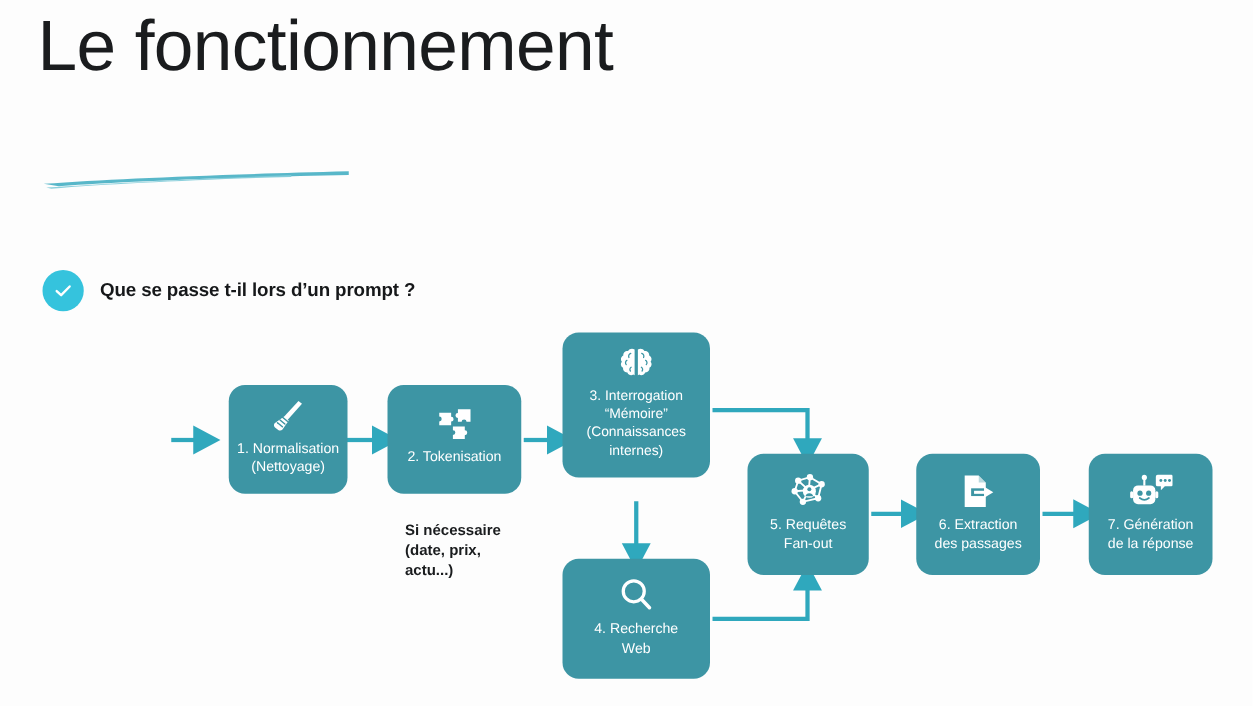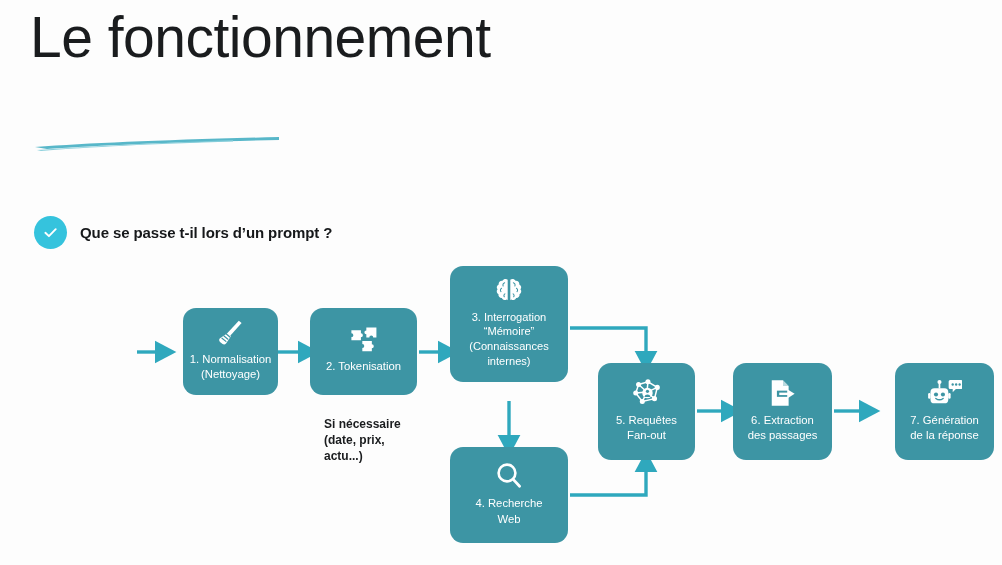--- a/index.html
+++ b/index.html
@@ -121,21 +121,21 @@
   }
 
   
   #node-prompt      { left: 36px;  top: 308px; width: 99px;  height: 87px; }
   #node-normalisation { left: 167px; top: 308px; width: 95px; height: 87px; margin-left: 16px; }
   #node-tokenisation  { left: 310px; top: 308px; width: 107px; height: 87px; }
   #node-memoire      { left: 450px; top: 266px; width: 118px; height: 116px; }
   #node-recherche    { left: 450px; top: 447px; width: 118px; height: 96px; }
   #node-fanout       { left: 598px; top: 363px; width: 97px;  height: 97px; }
   #node-extraction   { left: 733px; top: 363px; width: 99px;  height: 97px; }
-  #node-generation   { left: 871px; top: 363px; width: 99px;  height: 97px; margin-left: 24px; }
+  #node-generation   { left: 871px; top: 363px; width: 99px;  height: 97px; }
 
   #node-memoire .node-label { font-size: 11.1px; }
 
   
   #branch-caption {
     position: absolute;
     left: 324px;
     top: 416px;
     width: 138px;
     text-align: left;

